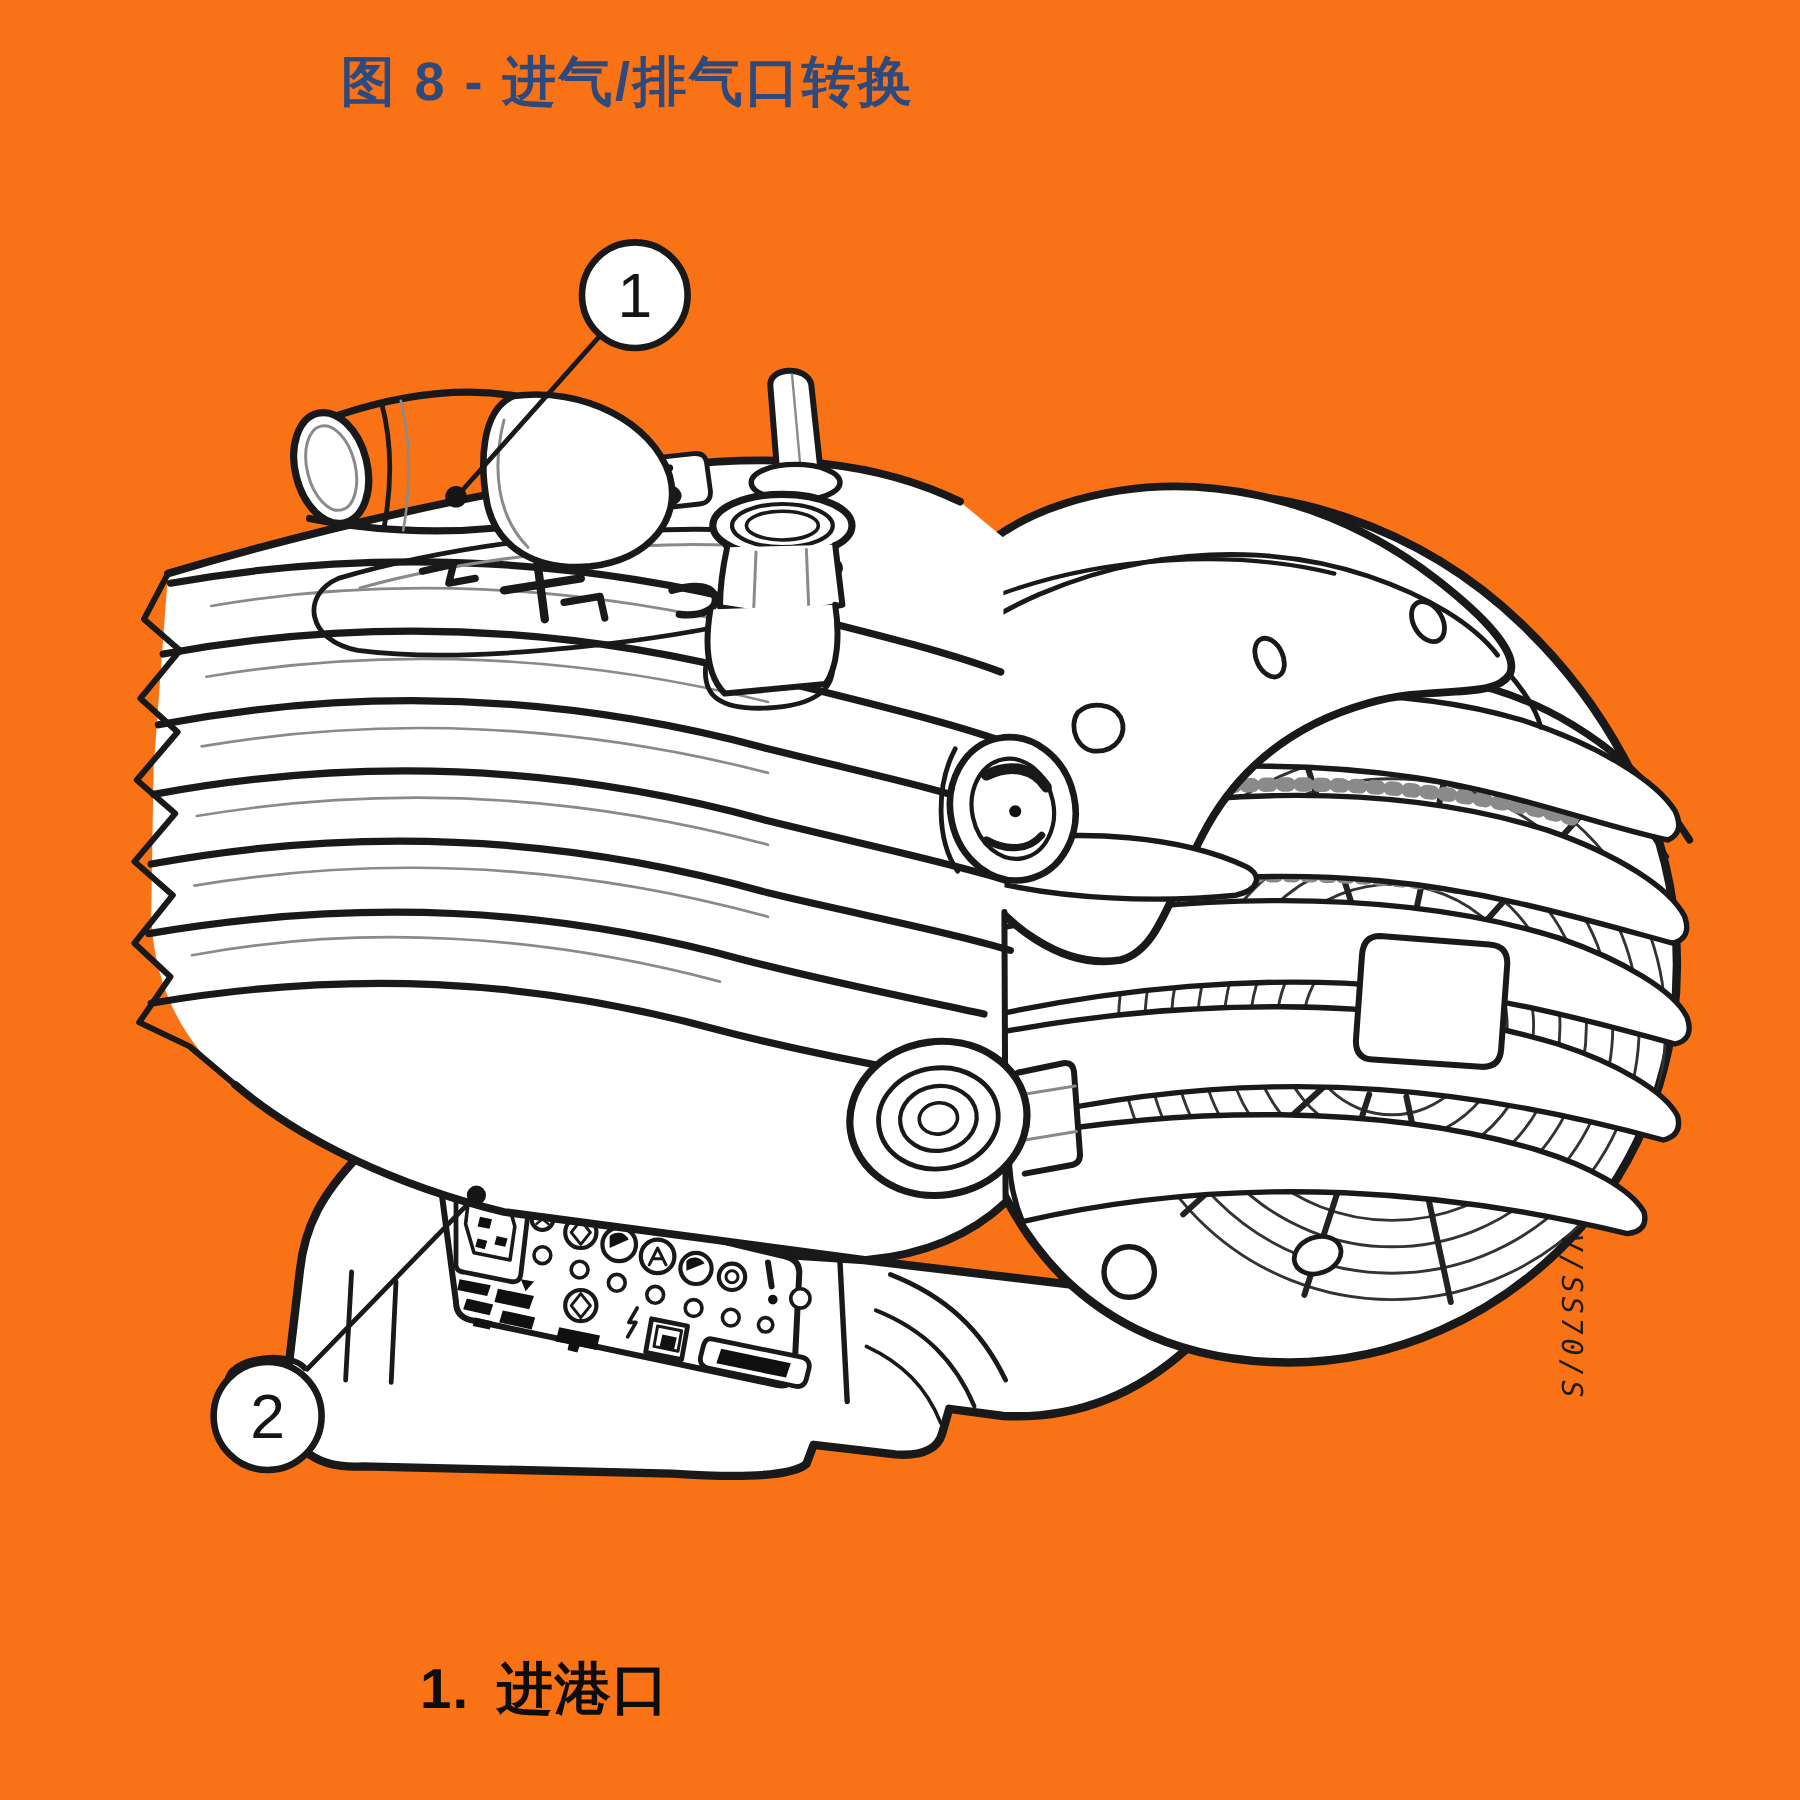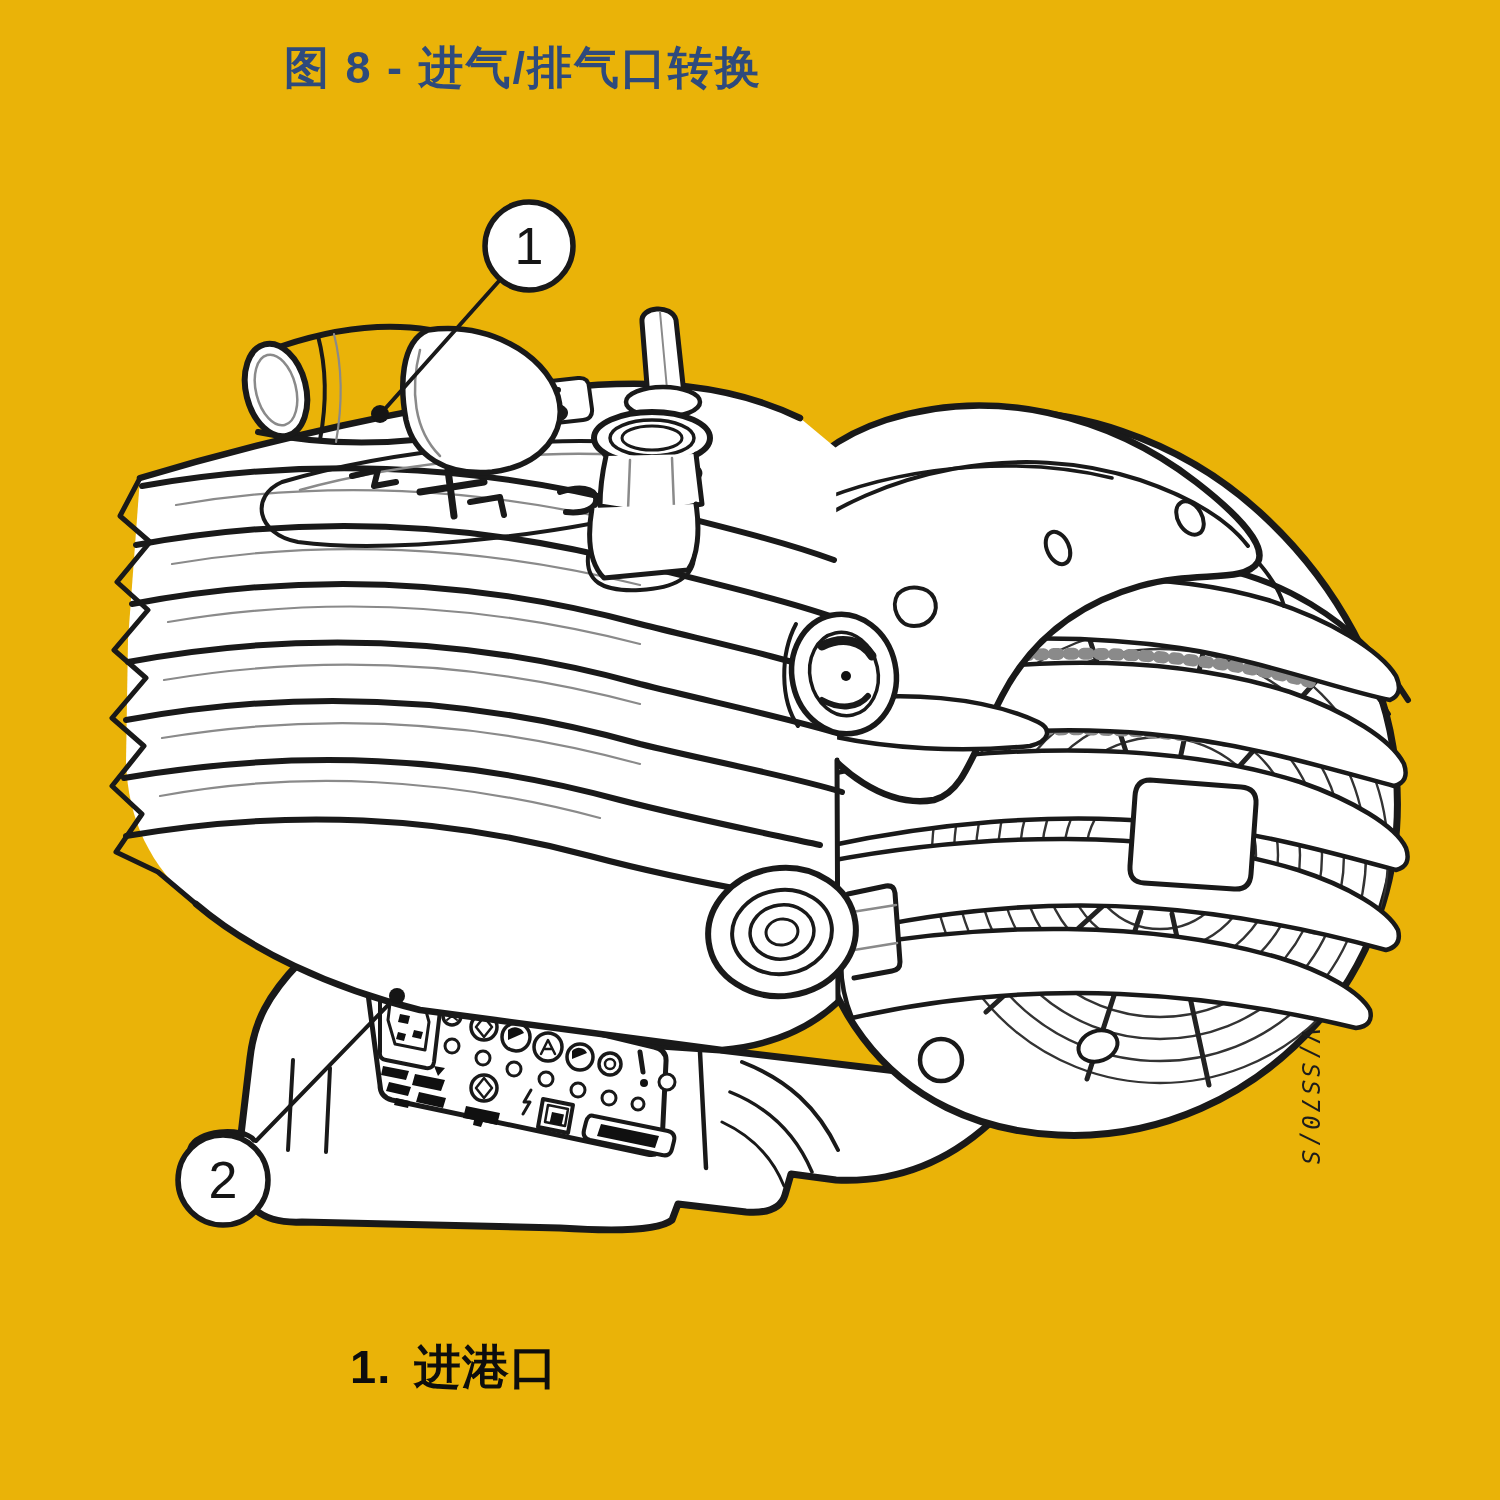--- a/index.html
+++ b/index.html
@@ -1,23 +1,23 @@
 <!DOCTYPE html>
 <html><head>
 <meta charset="utf-8">
 <style>
   html,body{margin:0;padding:0;background:#fff;}
-  .page{position:relative;width:1500px;height:1500px;background:#eab308;overflow:hidden;
+  .page{position:relative;width:1500px;height:1500px;background:#f97316;overflow:hidden;
         font-family:"Liberation Sans","DejaVu Sans",sans-serif;}
   .fig-title{position:absolute;left:284px;top:38px;font-size:45px;font-weight:700;
              color:#2e4a7c;letter-spacing:2px;white-space:nowrap;}
   .illustration{position:absolute;left:0;top:0;width:1500px;height:1500px;}
   .legend{position:absolute;left:350px;top:1336px;color:#0d0d0d;font-size:47px;
           font-weight:600;letter-spacing:1px;}
-  .legend-row{height:62px;line-height:62px;white-space:nowrap;}
+  .legend-row{height:62px;line-height:62px;white-space:nowrap;margin-top:40px;}
   .legend-row .num{display:inline-block;min-width:64px;}
   svg text.callout-num{font-family:"Liberation Sans","DejaVu Sans",sans-serif;
           font-size:52px;font-weight:500;fill:#151515;text-anchor:middle;}
   svg text.dwg-code{font-family:"DejaVu Sans Mono","Liberation Mono",monospace;
           font-size:24px;font-style:italic;letter-spacing:3px;fill:#1c1c1c;}
   .ln{fill:none;stroke:#191919;stroke-linecap:round;stroke-linejoin:round;}
   .fw{fill:#ffffff;stroke:#191919;stroke-linecap:round;stroke-linejoin:round;}
   .thin{fill:none;stroke:#8a8a8a;stroke-linecap:round;}
 </style>
 </head>

